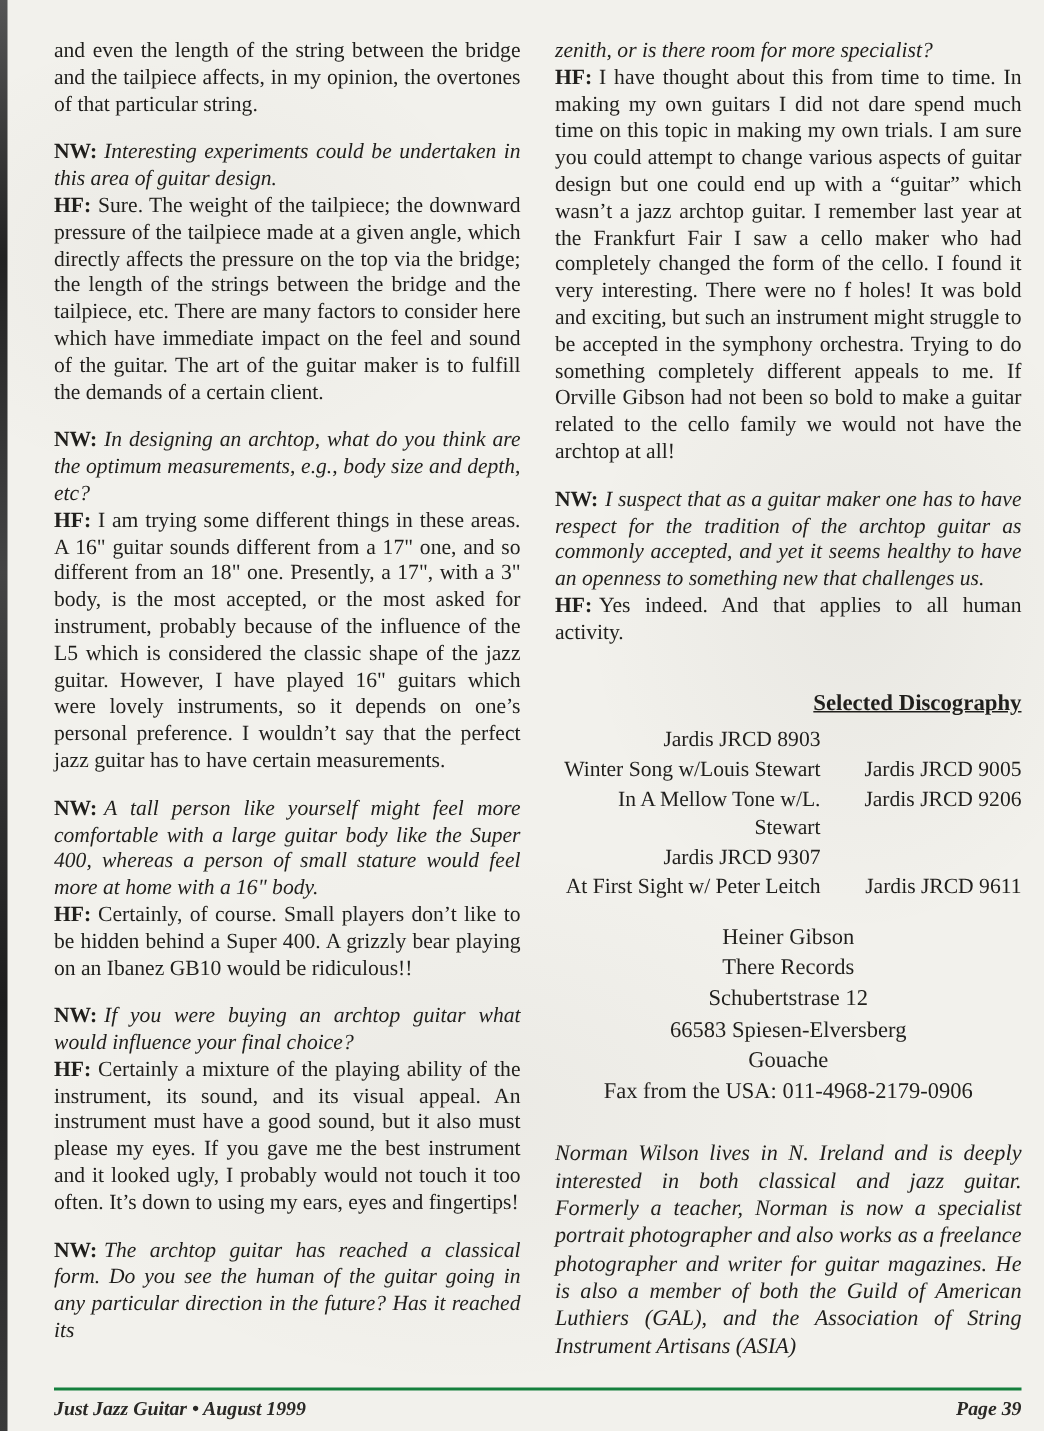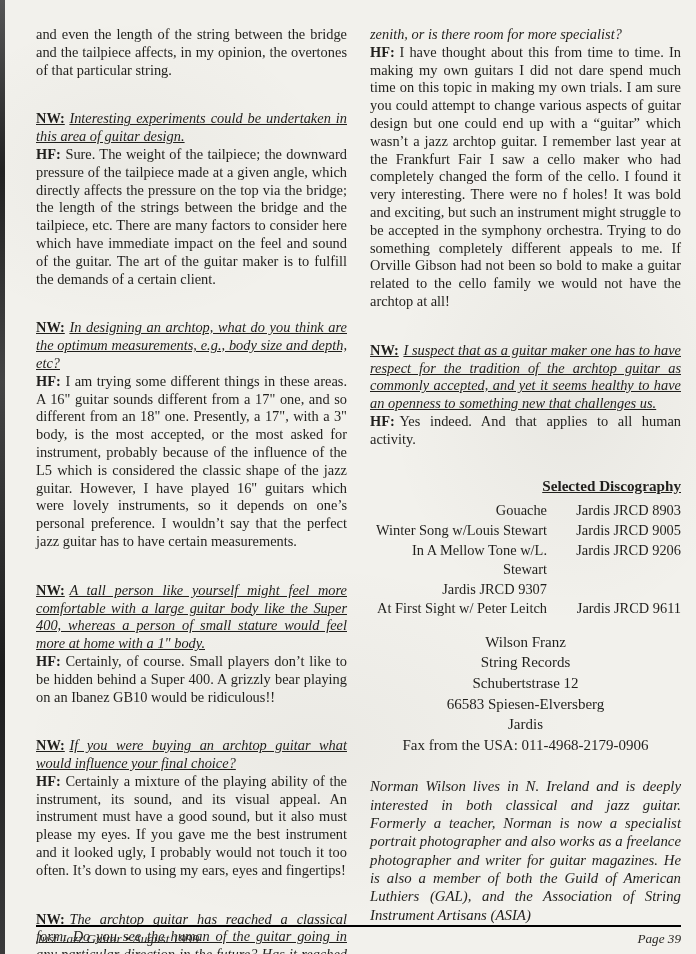--- a/index.html
+++ b/index.html
@@ -19,74 +19,73 @@
   .edge-core{
     position:absolute;left:0;top:0;bottom:0;width:5px;
     background:linear-gradient(to bottom,#555 0,#222 18%,#444 40%,#1d1d1d 70%,#3a3a3a 100%);
   }
   .content{
     position:absolute;left:36px;top:26px;right:15px;
     display:flex;gap:23px;
   }
   .col{width:312px;text-align:justify;font-size:14.4px;line-height:17.8px;}
   .para{margin:0;}
-  .gap{margin-top:31px;text-decoration:underline;}
+  .gap{margin-top:14px;}
   .spk{font-weight:bold;margin-right:0.32em;font-style:normal;}
   .q .txt{font-style:italic;}
   .cont-italic{font-style:italic;}
   .disco{margin-top:28px;text-align:right;}
   .disco-heading{font-weight:bold;text-decoration:underline;font-size:15.2px;margin:0 0 7px 0;}
   .disco-row{display:grid;grid-template-columns:177px 1fr;line-height:19.6px;font-size:14.4px;}
   .contact{margin-top:13px;text-align:center;font-size:15px;line-height:20.6px;}
   .bio{margin-top:22px;font-style:italic;font-size:14.8px;line-height:18.3px;text-align:justify;}
   .footer{
     position:absolute;left:36px;right:15px;bottom:7px;
-    border-top:2px solid #000000;padding-top:4px;
+    border-top:2px solid #15803d;padding-top:4px;
     display:flex;justify-content:space-between;
-    font-style:italic;font-size:13.2px;color:#2a2926;
+    font-style:italic;font-size:13.2px;color:#2a2926;font-weight:bold;
   }
 </style>
 </head>
 <body>
 
 <div class="edge-shadow"></div>
 <div class="edge-core"></div>
 
 <div class="content">
 
   <div class="col">
     <p class="para"><span class="txt">and even the length of the string between the bridge and the tailpiece affects, in my opinion, the overtones of that particular string.</span></p>
 
     <p class="para q gap"><b class="spk">NW:</b><span class="txt">Interesting experiments could be undertaken in this area of guitar design.</span></p>
     <p class="para a"><b class="spk">HF:</b><span class="txt">Sure. The weight of the tailpiece; the downward pressure of the tailpiece made at a given angle, which directly affects the pressure on the top via the bridge; the length of the strings between the bridge and the tailpiece, etc. There are many factors to consider here which have immediate impact on the feel and sound of the guitar. The art of the guitar maker is to fulfill the demands of a certain client.</span></p>
 
     <p class="para q gap"><b class="spk">NW:</b><span class="txt">In designing an archtop, what do you think are the optimum measurements, e.g., body size and depth, etc?</span></p>
     <p class="para a"><b class="spk">HF:</b><span class="txt">I am trying some different things in these areas. A 16" guitar sounds different from a 17" one, and so different from an 18" one. Presently, a 17", with a 3" body, is the most accepted, or the most asked for instrument, probably because of the influence of the L5 which is considered the classic shape of the jazz guitar. However, I have played 16" guitars which were lovely instruments, so it depends on one’s personal preference. I wouldn’t say that the perfect jazz guitar has to have certain measurements.</span></p>
 
-    <p class="para q gap"><b class="spk">NW:</b><span class="txt">A tall person like yourself might feel more comfortable with a large guitar body like the Super 400, whereas a person of small stature would feel more at home with a 1" body.</span></p>
+    <p class="para q gap"><b class="spk">NW:</b><span class="txt">A tall person like yourself might feel more comfortable with a large guitar body like the Super 400, whereas a person of small stature would feel more at home with a 16" body.</span></p>
     <p class="para a"><b class="spk">HF:</b><span class="txt">Certainly, of course. Small players don’t like to be hidden behind a Super 400. A grizzly bear playing on an Ibanez GB10 would be ridiculous!!</span></p>
 
     <p class="para q gap"><b class="spk">NW:</b><span class="txt">If you were buying an archtop guitar what would influence your final choice?</span></p>
     <p class="para a"><b class="spk">HF:</b><span class="txt">Certainly a mixture of the playing ability of the instrument, its sound, and its visual appeal. An instrument must have a good sound, but it also must please my eyes. If you gave me the best instrument and it looked ugly, I probably would not touch it too often. It’s down to using my ears, eyes and fingertips!</span></p>
 
     <p class="para q gap"><b class="spk">NW:</b><span class="txt">The archtop guitar has reached a classical form. Do you see the human of the guitar going in any particular direction in the future? Has it reached its</span></p>
   </div>
 
   <div class="col">
     <p class="para cont-italic"><span class="txt">zenith, or is there room for more specialist?</span></p>
     <p class="para a"><b class="spk">HF:</b><span class="txt">I have thought about this from time to time. In making my own guitars I did not dare spend much time on this topic in making my own trials. I am sure you could attempt to change various aspects of guitar design but one could end up with a “guitar” which wasn’t a jazz archtop guitar. I remember last year at the Frankfurt Fair I saw a cello maker who had completely changed the form of the cello. I found it very interesting. There were no f holes! It was bold and exciting, but such an instrument might struggle to be accepted in the symphony orchestra. Trying to do something completely different appeals to me. If Orville Gibson had not been so bold to make a guitar related to the cello family we would not have the archtop at all!</span></p>
 
     <p class="para q gap"><b class="spk">NW:</b><span class="txt">I suspect that as a guitar maker one has to have respect for the tradition of the archtop guitar as commonly accepted, and yet it seems healthy to have an openness to something new that challenges us.</span></p>
     <p class="para a"><b class="spk">HF:</b><span class="txt">Yes indeed. And that applies to all human activity.</span></p>
 
     <div class="disco">
       <div class="disco-heading">Selected Discography</div>
       <div>
         <div class="disco-row">
-            <span>Gouache</span>
             <span>Jardis JRCD 8903</span>
           </div>
         <div class="disco-row">
             <span>Winter Song w/Louis Stewart</span>
             <span>Jardis JRCD 9005</span>
           </div>
         <div class="disco-row">
             <span>In A Mellow Tone w/L. Stewart</span>
             <span>Jardis JRCD 9206</span>
           </div>
@@ -94,25 +93,25 @@
             <span>Jardis JRCD 9307</span>
           </div>
         <div class="disco-row">
             <span>At First Sight w/ Peter Leitch</span>
             <span>Jardis JRCD 9611</span>
           </div>
       </div>
     </div>
 
     <div class="contact">
-      <div>Wilson Franz</div>
-      <div>String Records</div>
+      <div>Heiner Gibson</div>
+      <div>There Records</div>
       <div>Schubertstrase 12</div>
       <div>66583 Spiesen-Elversberg</div>
-      <div>Jardis</div>
+      <div>Gouache</div>
       <div>Fax from the USA: 011-4968-2179-0906</div>
     </div>
 
     <p class="para bio">Norman Wilson lives in N. Ireland and is deeply interested in both classical and jazz guitar. Formerly a teacher, Norman is now a specialist portrait photographer and also works as a freelance photographer and writer for guitar magazines. He is also a member of both the Guild of American Luthiers  (GAL), and the Association of String Instrument Artisans (ASIA)</p>
 
   </div>
 </div>
 
 <div class="footer">
   <span>Just Jazz Guitar • August 1999</span>

